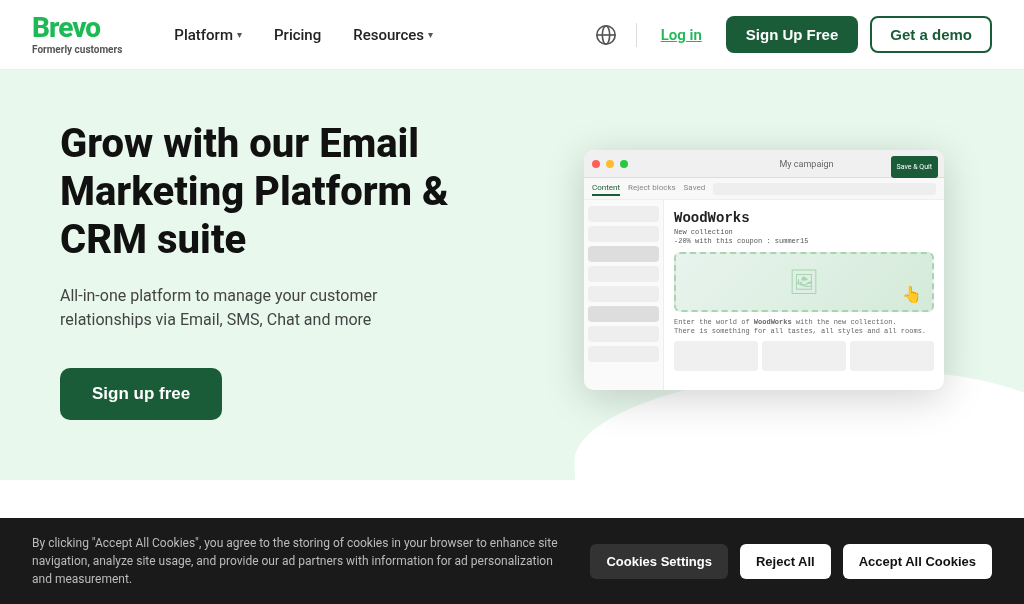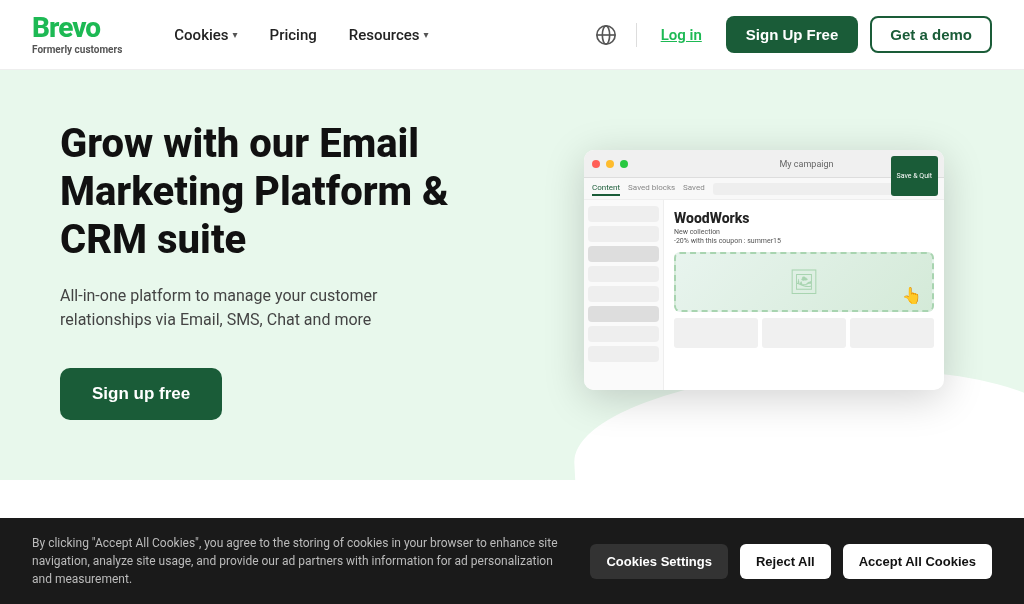--- a/index.html
+++ b/index.html
@@ -179,20 +179,21 @@
       align-items: center;
       padding: 0 8px;
       gap: 6px;
       border-bottom: 1px solid #ddd;
     }
     .mock-dot { width: 8px; height: 8px; border-radius: 50%; }
     .mock-toolbar-title { font-size: 10px; color: #666; margin-left: auto; margin-right: auto; padding-left: 43px; }
     .mock-body {
       display: flex;
       height: calc(100% - 28px);
+      font-family: Liberation Mono, monospace;
     }
     .mock-sidebar {
       width: 80px;
       background: #fafafa;
       border-right: 1px solid #eee;
       padding: 6px 4px;
     }
     .mock-sidebar-item {
       width: 100%;
       height: 22px;
@@ -249,21 +250,21 @@
       background: #f5f5f5;
       border-radius: 4px;
     }
     .mock-save-btn {
       position: absolute;
       top: 6px;
       right: 6px;
       background: #1a5c38;
       color: #fff;
       font-size: 7px;
-      padding: 16px 6px;
+      padding: 7px 6px;
       border-radius: 3px;
     }
     .mock-tab {
       font-size: 8px;
       color: #888;
       padding: 2px 0;
       border-bottom: 2px solid transparent;
     }
     .mock-tab.active {
       color: #1a5c38;
@@ -382,21 +383,21 @@
 <nav class="navbar">
   <div class="logo-area">
     <div class="logo-text">Brevo</div>
     <div class="logo-formerly">
       <span>Formerly</span> <span style="font-weight:700;color:#555;font-size:10px;">customers</span>
     </div>
   </div>
 
   <div class="nav-links">
     <div class="nav-item">
-      <span>Cookies</span>
+      <span>Platform</span>
       <span class="nav-chevron">▾</span>
     </div>
     <div class="nav-item">
       <span>Pricing</span>
     </div>
     <div class="nav-item">
       <span>Resources</span>
       <span class="nav-chevron">▾</span>
     </div>
   </div>
@@ -432,21 +433,21 @@
         <div class="mock-dot" style="background:#febc2e;"></div>
         <div class="mock-dot" style="background:#28c840;"></div>
         <div class="mock-toolbar-title">
           <span style="font-size:9px;color:#666;">My campaign</span>
         </div>
         <div class="mock-save-btn">Save &amp; Quit</div>
       </div>
 
       <div class="mock-top-bar">
         <div class="mock-tab active">Content</div>
-        <div class="mock-tab">Saved blocks</div>
+        <div class="mock-tab">Reject blocks</div>
         <div class="mock-tab">Saved</div>
         <div class="mock-top-input"></div>
       </div>
 
       <div class="mock-body">
 
         <div class="mock-sidebar">
           <div class="mock-sidebar-item" style="height:16px;"></div>
           <div class="mock-sidebar-item" style="height:16px;"></div>
           <div class="mock-sidebar-item" style="height:16px;background:#ddd;"></div>
@@ -457,20 +458,24 @@
           <div class="mock-sidebar-item" style="height:16px;"></div>
         </div>
 
         <div class="mock-content">
           <div class="mock-brand-name">WoodWorks</div>
           <div class="mock-brand-sub" style="font-size:7px;color:#555;line-height:1.3;margin-bottom:6px;">New collection<br>-20% with this coupon : summer15</div>
           <div class="mock-image-placeholder">
             <span class="mock-image-icon" style="font-size:24px;color:#a8d4b0;">🖼</span>
             <span class="mock-cursor" style="position:absolute;right:10px;bottom:5px;font-size:16px;">👆</span>
           </div>
+          <div style="font-size:7px;color:#666;margin-bottom:5px;line-height:1.3;">
+            Enter the world of <strong>WoodWorks</strong> with the new collection.<br>
+            There is something for all tastes, all styles and all rooms.
+          </div>
           <div class="mock-product-row">
             <div class="mock-product" style="background:#f0f0f0;height:30px;border-radius:3px;"></div>
             <div class="mock-product" style="background:#f0f0f0;height:30px;border-radius:3px;"></div>
             <div class="mock-product" style="background:#f0f0f0;height:30px;border-radius:3px;"></div>
           </div>
         </div>
       </div>
     </div>
   </div>
 </section>

